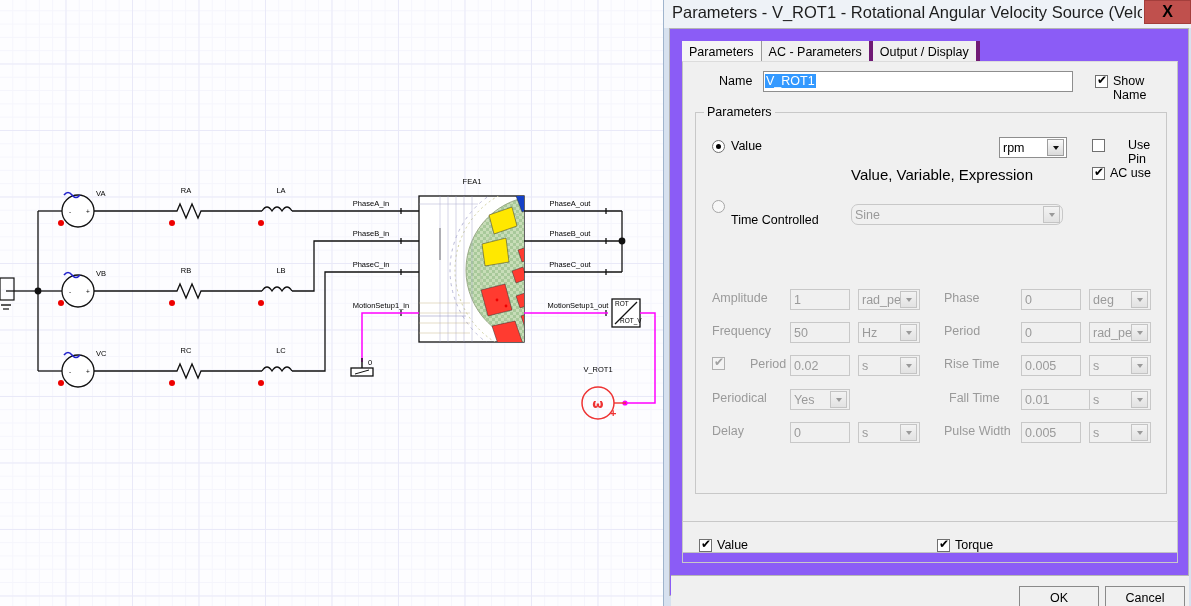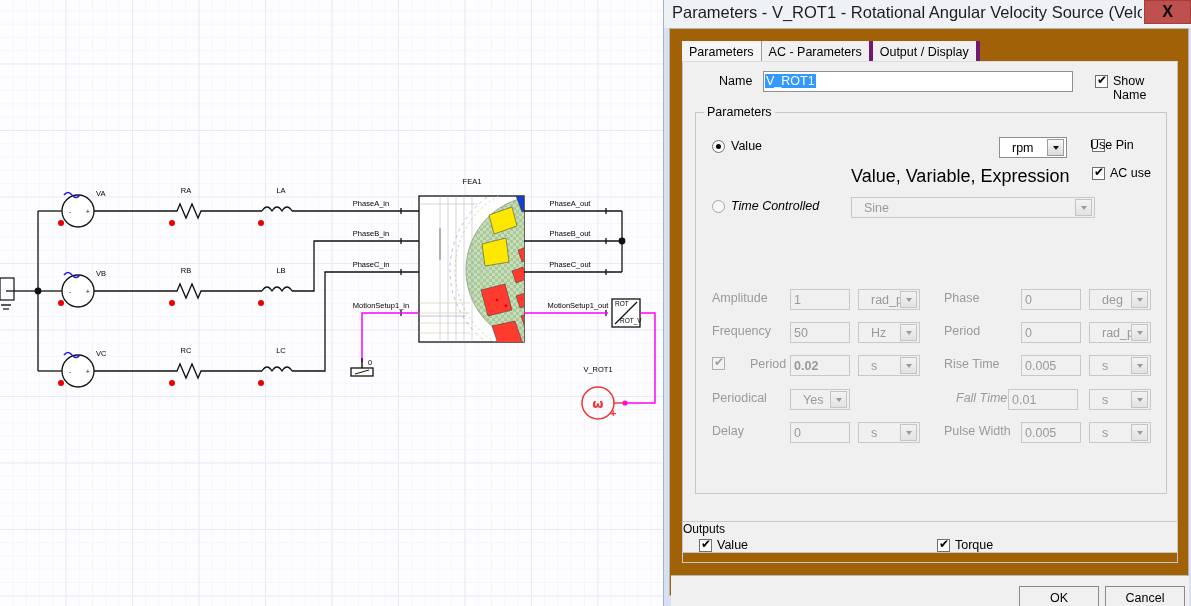--- a/index.html
+++ b/index.html
@@ -47,21 +47,21 @@
   #close-btn {
     position:absolute; right:1px; top:0px; width:47px; height:24px;
     background:#c0504d; border:1px solid #a33e3c;
     color:#000; font-size:16px; font-weight:bold;
     display:flex; align-items:center; justify-content:center;
     cursor:pointer;
   }
 
   #dlg-body {
     position:absolute; left:5px; top:28px; width:520px; height:568px;
-    background:#a16207;
+    background:#8b5cf6;
     border:1px solid #b4b4b4;
   }
 
   
   #tabs { position:absolute; left:12px; top:11px; height:22px; display:flex; align-items:flex-end; }
   .tab {
     height:21px; padding:0 7px; font-size:12.5px; color:#000;
     display:flex; align-items:center; background:#f0f0f0;
     border-right:4px solid #701a75; cursor:pointer; white-space:nowrap;
   }
@@ -86,21 +86,21 @@
   input.sel { background:#fff; }
 
   .fld-name-wrap { position:absolute; left:80px; top:9px; width:310px; height:21px; }
 
   
   .combo {
     position:absolute; height:21px; border:1px solid #8e8e8e;
     background:#fff; font-size:12.5px; color:#000;
     display:flex; align-items:center; cursor:pointer;
   }
-  .combo .txt { flex:1; padding-left:3px; overflow:hidden; white-space:nowrap;margin-left:9px; }
+  .combo .txt { flex:1; padding-left:3px; overflow:hidden; white-space:nowrap; }
   .combo .arw {
     width:17px; height:17px; margin-right:2px;
     background:linear-gradient(#fbfbfb,#dadada); border:1px solid #9e9e9e;
     display:flex; align-items:center; justify-content:center;
   }
   .combo .arw::after {
     content:""; width:0;height:0;
     border-left:3.5px solid transparent; border-right:3.5px solid transparent;
     border-top:4px solid #111;
   }
@@ -128,21 +128,21 @@
   .cb { position:absolute; width:13px; height:13px; background:#fff; border:1px solid #707070; }
   .cb.dim { border-color:#b0b0b0; background:#f3f3f3; }
   .cb.on::after {
     content:"✔"; position:absolute; left:1px; top:-3px;
     font-size:12px; color:#000; line-height:14px; font-family:"DejaVu Sans", sans-serif;
   }
   .cb.dim.on::after { color:#a0a0a0; }
 
   .cbrow { position:absolute; font-size:12.5px; color:#000; }
 
-  .hint { position:absolute; font-size:18px; color:#000; }
+  .hint { position:absolute; font-size:15px; color:#000; }
 
   
   #outputs-group { position:absolute; left:12px; top:492px; width:496px; height:42px;
                    border:1px solid #c8c8c8; }
 
   
   #btn-bar { position:absolute; left:1px; top:546px; width:518px; height:38px;
              border-top:1px solid #b7b7b7; background:#f0f0f0; }
   .dlgbtn {
     position:absolute; top:10px; width:80px; height:24px;
@@ -378,48 +378,48 @@
 
         <div class="radio on" style="left:16px; top:27px;"></div>
         <div class="row-label" style="left:35px; top:26px;">Value</div>
         <div class="combo" style="left:303px; top:24px; width:68px;">
           <span class="txt">rpm</span>
           <span class="arw"></span>
         </div>
         <div class="hint" style="left:155px; top:53px;">Value, Variable, Expression</div>
 
         <div class="cb" style="left:396px; top:26px;"></div>
-        <div class="cbrow" style="left:394px; top:25px;">Use Pin</div>
+        <div class="cbrow" style="left:432px; top:25px;">Use Pin</div>
         <div class="cb on" style="left:396px; top:54px;"></div>
         <div class="cbrow" style="left:414px; top:53px;">AC use</div>
 
         <div class="radio dim" style="left:16px; top:87px;"></div>
-        <div class="row-label" style="left:35px; top:86px;font-style:italic;">Time Controlled</div>
-        <div class="combo dis" style="left:155px; top:84px; width:244px;">
+        <div class="row-label" style="left:35px; top:100px;">Time Controlled</div>
+        <div class="combo dis" style="left:155px; top:91px; width:212px;border-radius:7px;">
           <span class="txt">Sine</span>
           <span class="arw"></span>
         </div>
 
         <div class="row-label dim" style="left:16px; top:178px;">Amplitude</div>
         <input type="text" class="dis" style="left: 94px; top: 176px; width: 60px;" value="1">
         <div class="combo dis" style="left:162px; top:176px; width:62px;">
           <span class="txt">rad_per_</span>
           <span class="arw"></span>
         </div>
 
         <div class="row-label dim" style="left:16px; top:211px;">Frequency</div>
         <input type="text" class="dis" style="left: 94px; top: 209px; width: 60px;" value="50">
         <div class="combo dis" style="left:162px; top:209px; width:62px;">
           <span class="txt">Hz</span>
           <span class="arw"></span>
         </div>
 
         <div class="cb dim on" style="left:16px; top:244px;"></div>
         <div class="row-label dim" style="left:34px; top:244px;margin-left:20px;">Period</div>
-        <input type="text" class="dis" style="left: 94px; top: 242px; width: 60px; font-weight: bold;" value="0.02">
+        <input type="text" class="dis" style="left: 94px; top: 242px; width: 60px;" value="0.02">
         <div class="combo dis" style="left:162px; top:242px; width:62px;">
           <span class="txt">s</span>
           <span class="arw"></span>
         </div>
 
         <div class="row-label dim" style="left:16px; top:278px;">Periodical</div>
         <div class="combo dis" style="left:94px; top:276px; width:60px;">
           <span class="txt">Yes</span>
           <span class="arw"></span>
         </div>
@@ -445,38 +445,37 @@
           <span class="arw"></span>
         </div>
 
         <div class="row-label dim" style="left:248px; top:244px;">Rise Time</div>
         <input type="text" class="dis" style="left: 325px; top: 242px; width: 60px;" value="0.005">
         <div class="combo dis" style="left:393px; top:242px; width:62px;">
           <span class="txt">s</span>
           <span class="arw"></span>
         </div>
 
-        <div class="row-label dim" style="left:260px; top:278px;font-style:italic;">Fall Time</div>
-        <input type="text" class="dis" style="left: 312px; top: 276px; width: 70px;" value="0.01">
+        <div class="row-label dim" style="left:253px; top:278px;">Fall Time</div>
+        <input type="text" class="dis" style="left: 325px; top: 276px; width: 70px;" value="0.01">
         <div class="combo dis" style="left:393px; top:276px; width:62px;">
           <span class="txt">s</span>
           <span class="arw"></span>
         </div>
 
         <div class="row-label dim" style="left:248px; top:311px;">Pulse Width</div>
         <input type="text" class="dis" style="left: 325px; top: 309px; width: 60px;" value="0.005">
         <div class="combo dis" style="left:393px; top:309px; width:62px;">
           <span class="txt">s</span>
           <span class="arw"></span>
         </div>
       </div>
     </div>
 
     <div id="outputs-group">
-      <div class="gtitle">Outputs</div>
       <div class="cb on" style="left:16px; top:17px;"></div>
       <div class="cbrow" style="left:34px; top:16px;">Value</div>
       <div class="cb on" style="left:254px; top:17px;"></div>
       <div class="cbrow" style="left:272px; top:16px;">Torque</div>
     </div>
 
     <div id="btn-bar">
       <div class="dlgbtn" id="ok-btn">OK</div>
       <div class="dlgbtn" id="cancel-btn">Cancel</div>
 

